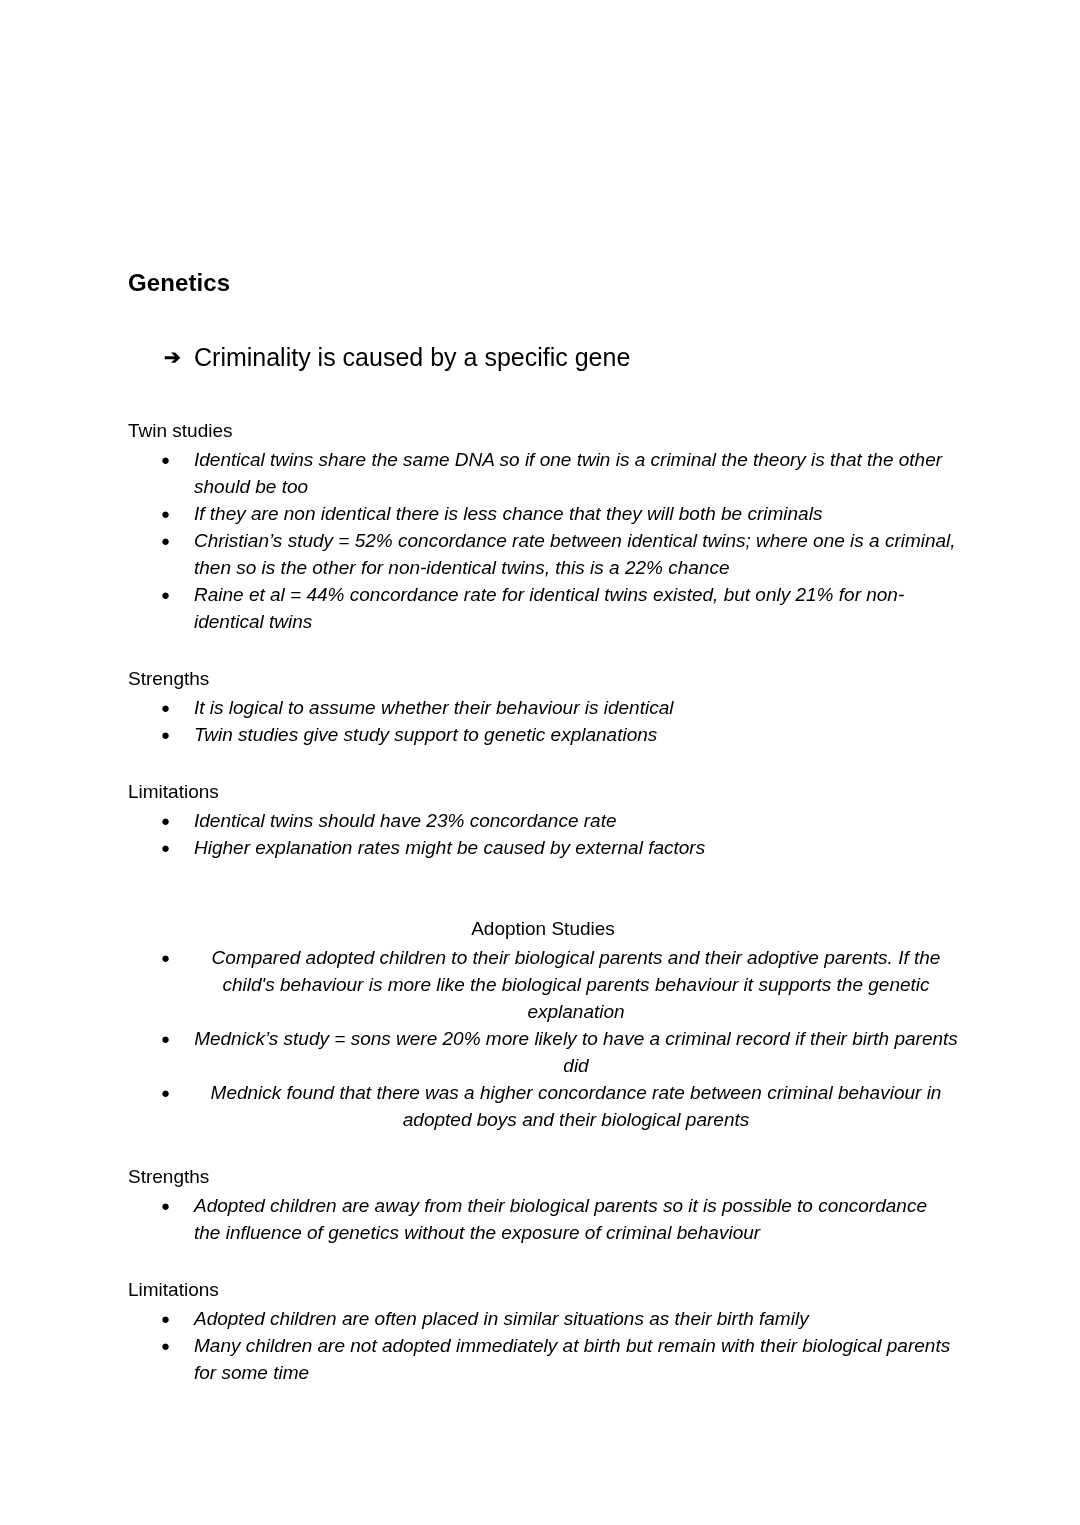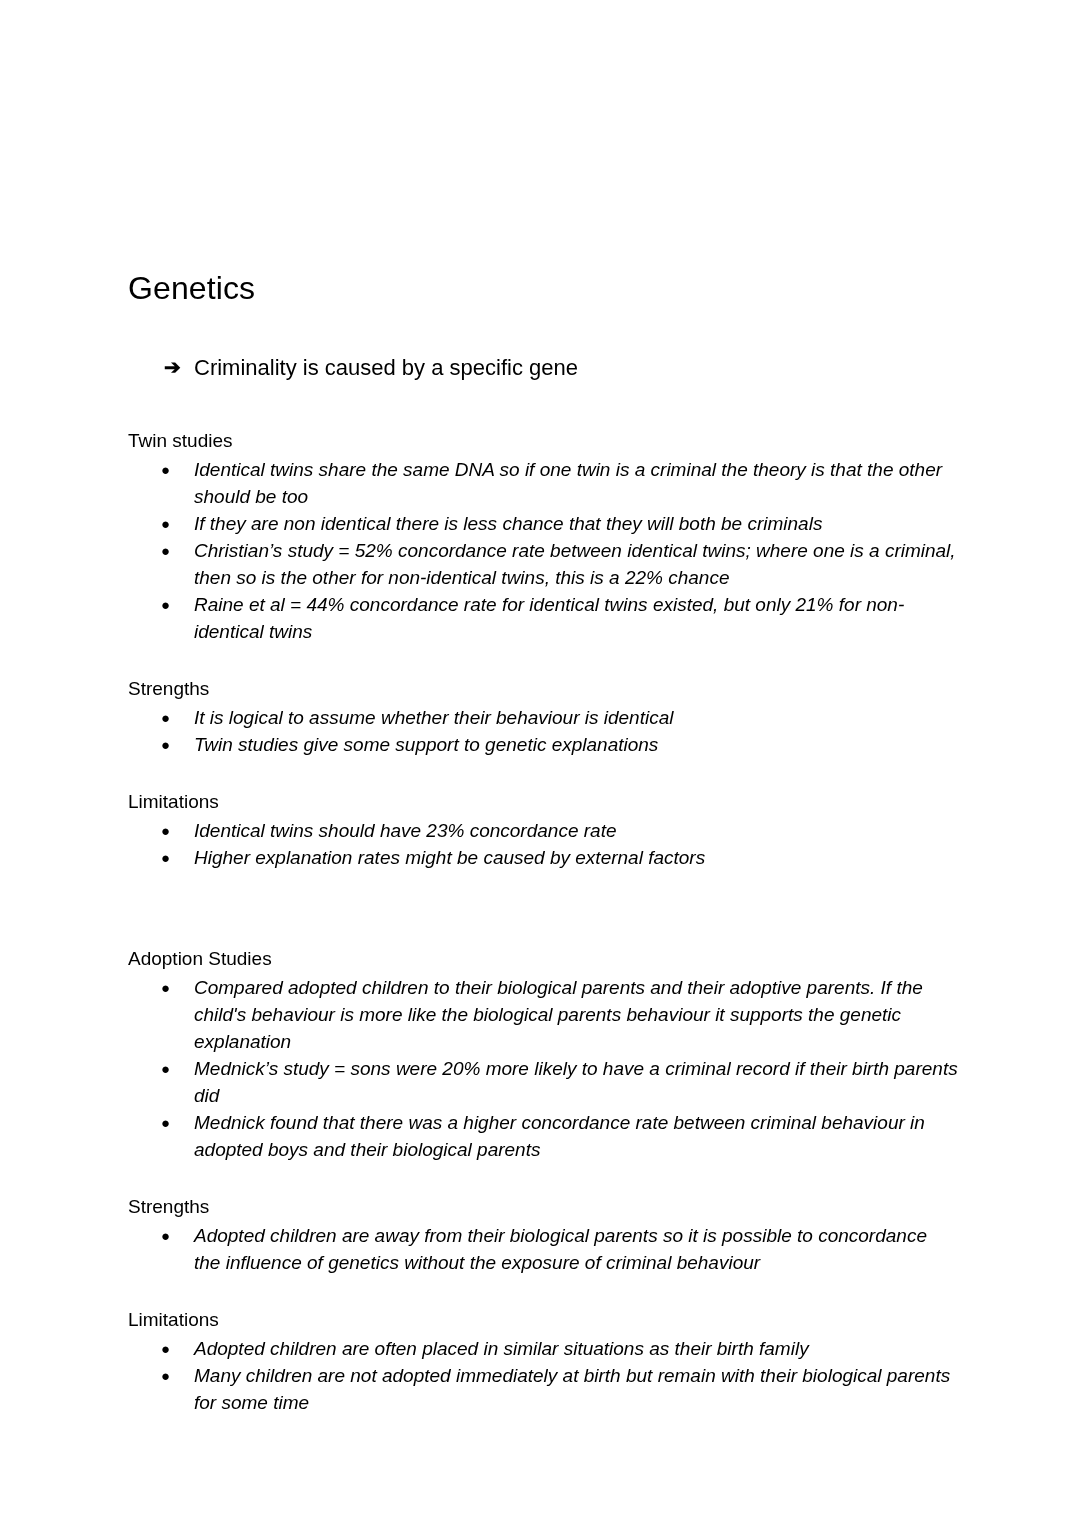--- a/index.html
+++ b/index.html
@@ -16,49 +16,50 @@
     color: #000000;
     overflow: hidden;
   }
   .content {
     position: absolute;
     left: 128px;
     top: 268px;
     width: 830px;
   }
   .doc-title {
-    font-size: 32px;
-    font-weight: normal;
+    font-size: 24px;
+    font-weight: bold;
     line-height: 1.25;
     margin: 0 0 46px 0;
     letter-spacing: 0.1px;
   }
   .arrow-line {
     display: flex;
     align-items: flex-start;
     margin: 0 0 46px 0;
     padding-left: 36px;
   }
   .arrow-glyph {
     font-size: 20px;
     line-height: 27px;
     font-weight: bold;
     width: 30px;
     flex: 0 0 30px;
   }
   .arrow-text {
-    font-size: 22px;
+    font-size: 25px;
     line-height: 27px;
     text-align: right;
   }
   .section {
     margin: 0 0 30px 0;
   }
   .section.gap-large {
-    margin-top: 74px;
+    margin-top: 54px;
+    text-align: center;
   }
   .section-heading {
     font-size: 19px;
     font-weight: normal;
     line-height: 27px;
     margin: 0 0 2px 0;
   }
   ul.bullets {
     list-style: none;
     margin: 0;
@@ -120,21 +121,21 @@
         </div>
         <div class="section">
           <div class="section-heading">Strengths</div>
           <ul class="bullets">
             <li>
               <span class="dot">●</span>
               <span class="bullet-text">It is logical to assume whether their behaviour is identical</span>
             </li>
             <li>
               <span class="dot">●</span>
-              <span class="bullet-text">Twin studies give some support to genetic explanations</span>
+              <span class="bullet-text">Twin studies give study support to genetic explanations</span>
             </li>
           </ul>
         </div>
         <div class="section">
           <div class="section-heading">Limitations</div>
           <ul class="bullets">
             <li>
               <span class="dot">●</span>
               <span class="bullet-text">Identical twins should have 23% concordance rate</span>
             </li>

